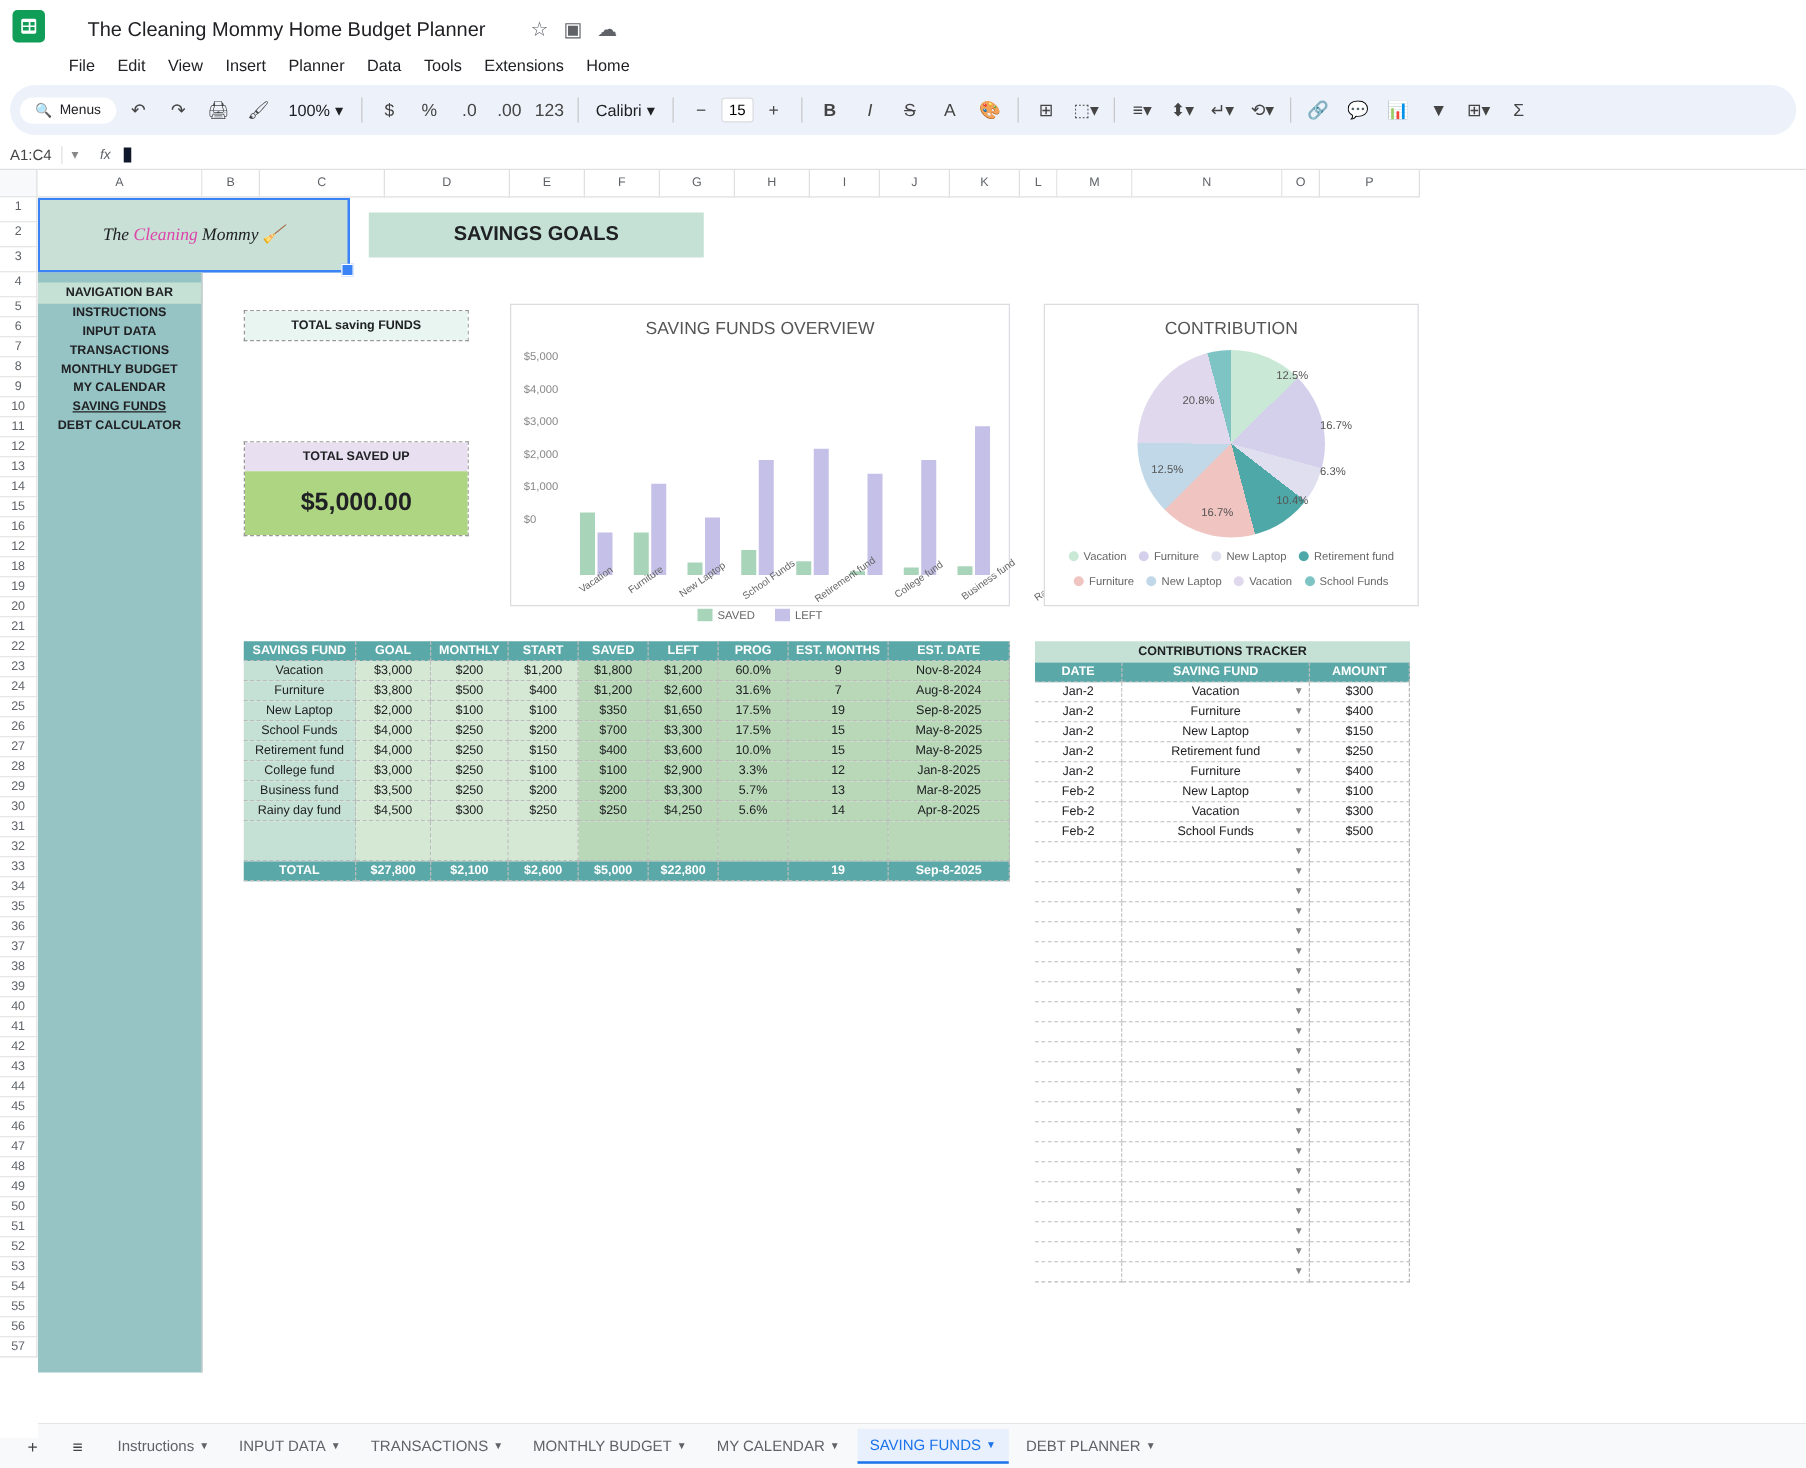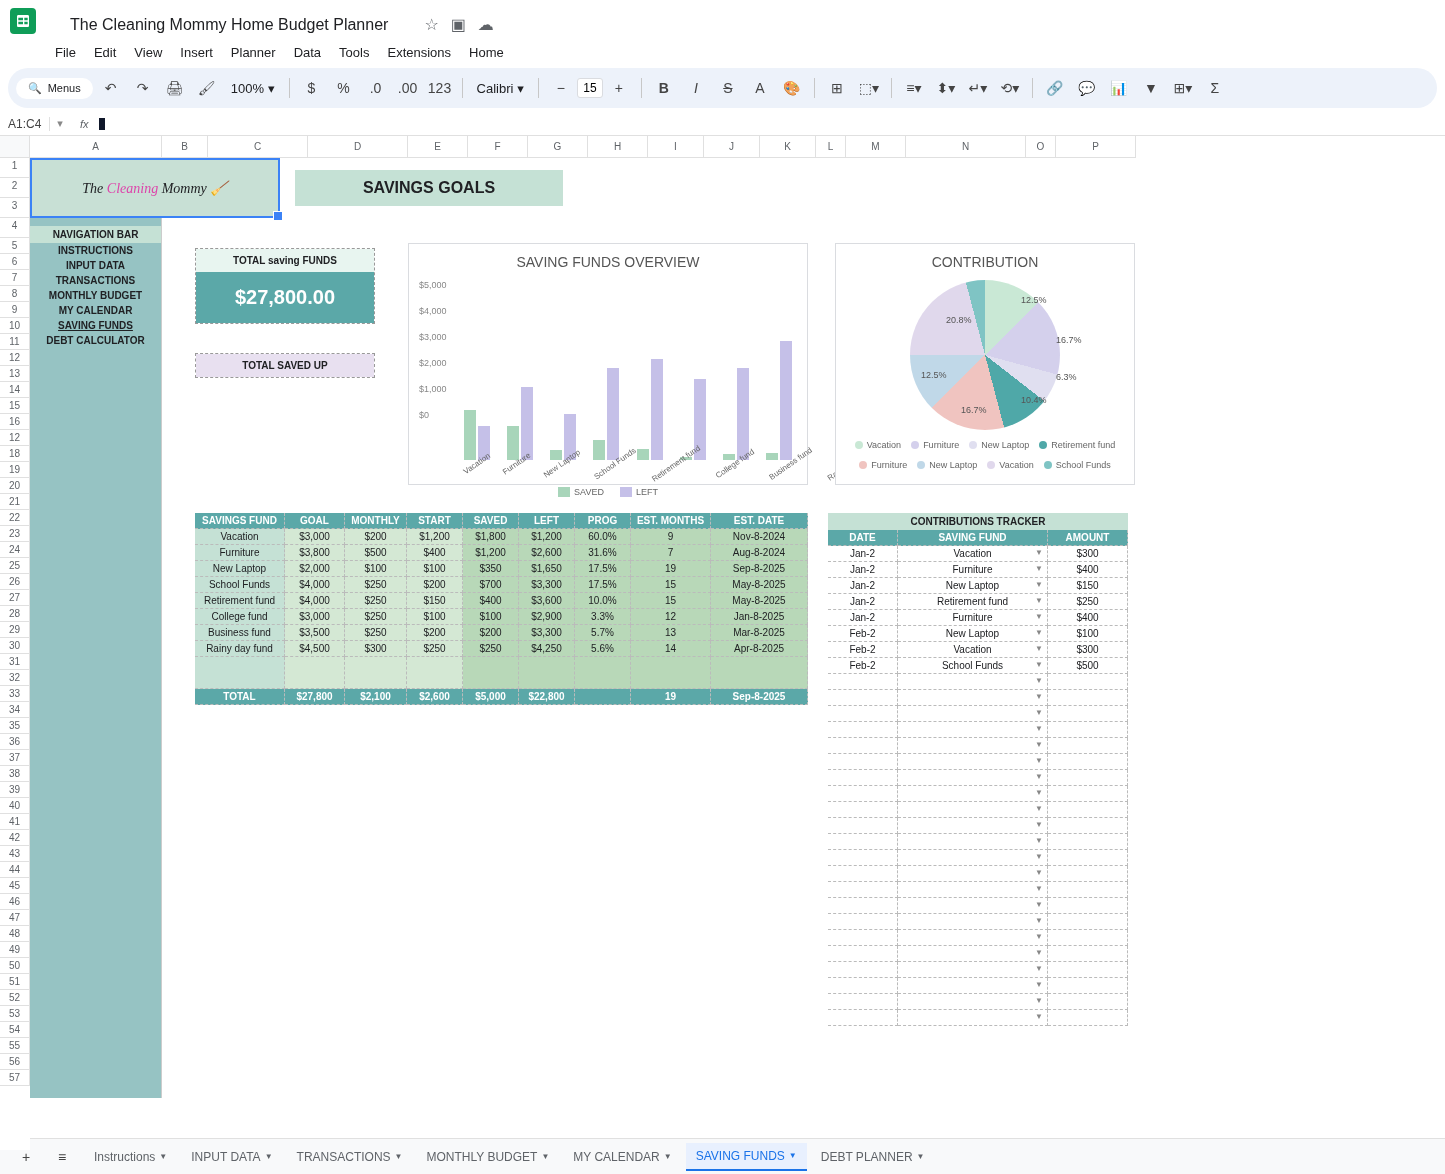--- a/index.html
+++ b/index.html
@@ -302,25 +302,25 @@
             <div class="nav-item">MY CALENDAR</div>
             <div class="nav-item active">SAVING FUNDS</div>
             <div class="nav-item">DEBT CALCULATOR</div>
           </div>
       </div>
 
       <div class="page-title">SAVINGS GOALS</div>
 
       <div class="kpi-card kpi1" style="left:165px; top:90px;">
         <div class="kpi-title">TOTAL saving FUNDS</div>
-        <div class="kpi-value">$27,800.00</div>
       </div>
 
       <div class="kpi-card kpi2" style="left:165px; top:195px;">
         <div class="kpi-title">TOTAL SAVED UP</div>
+        <div class="kpi-value">$5,000.00</div>
       </div>
 
       <div class="chart-box" style="left:378px; top:85px; width:400px; height:242px;">
         <div class="chart-title">SAVING FUNDS OVERVIEW</div>
         <div class="bar-chart" id="bar-chart">
           <div class="y-axis">
             <span>$5,000</span>
               <span>$4,000</span>
               <span>$3,000</span>
               <span>$2,000</span>

